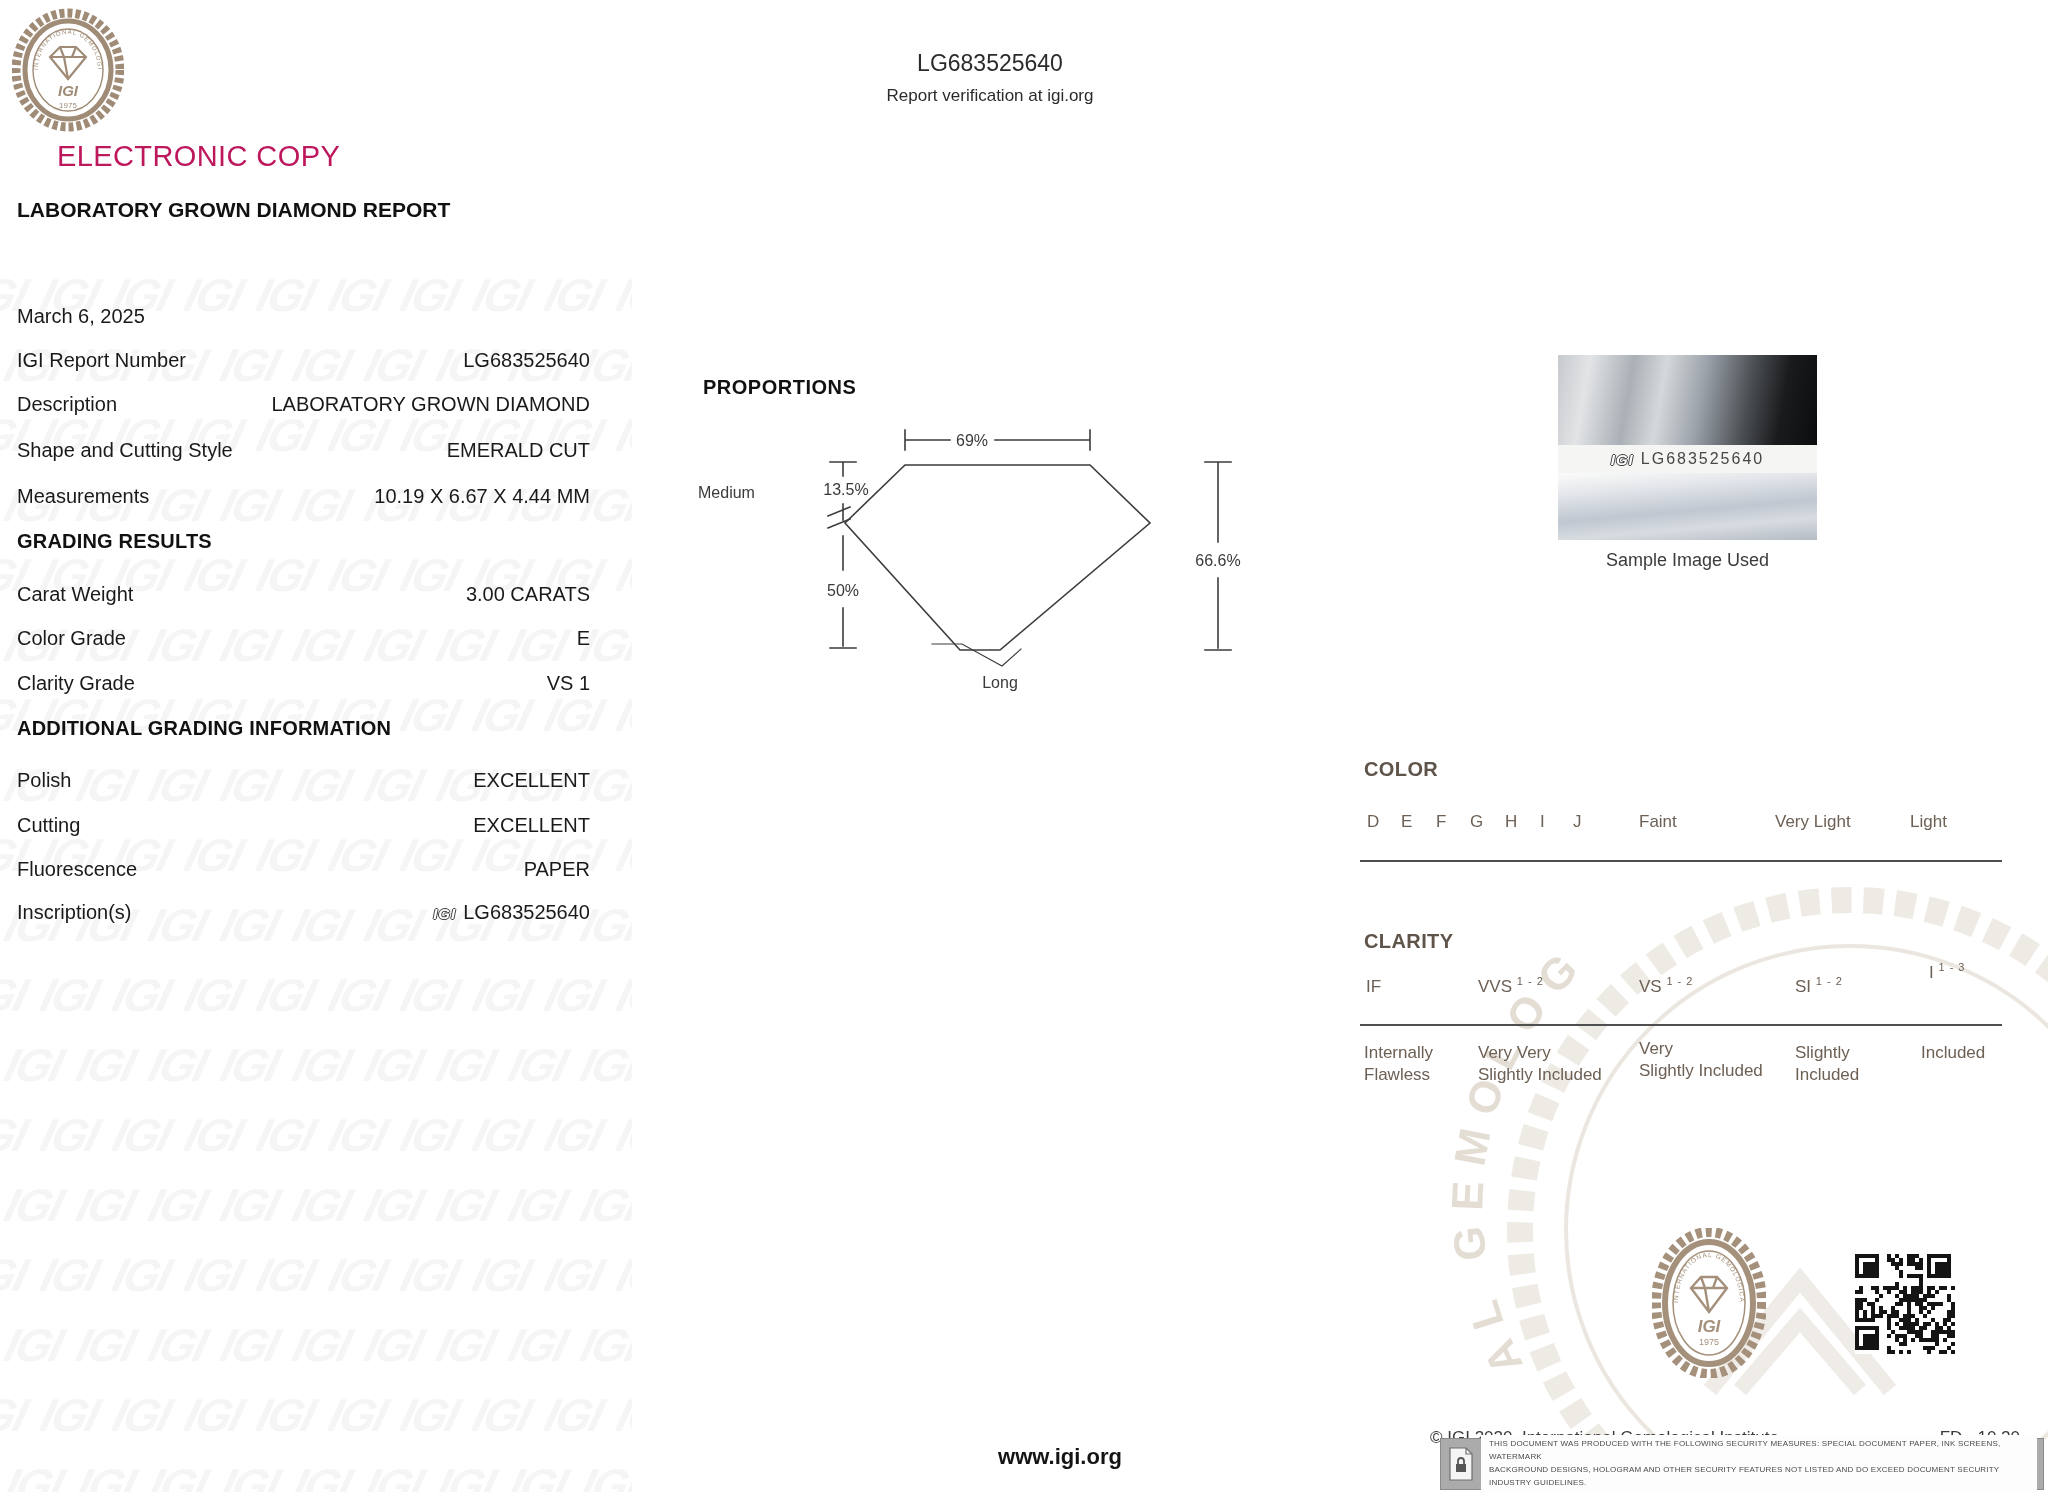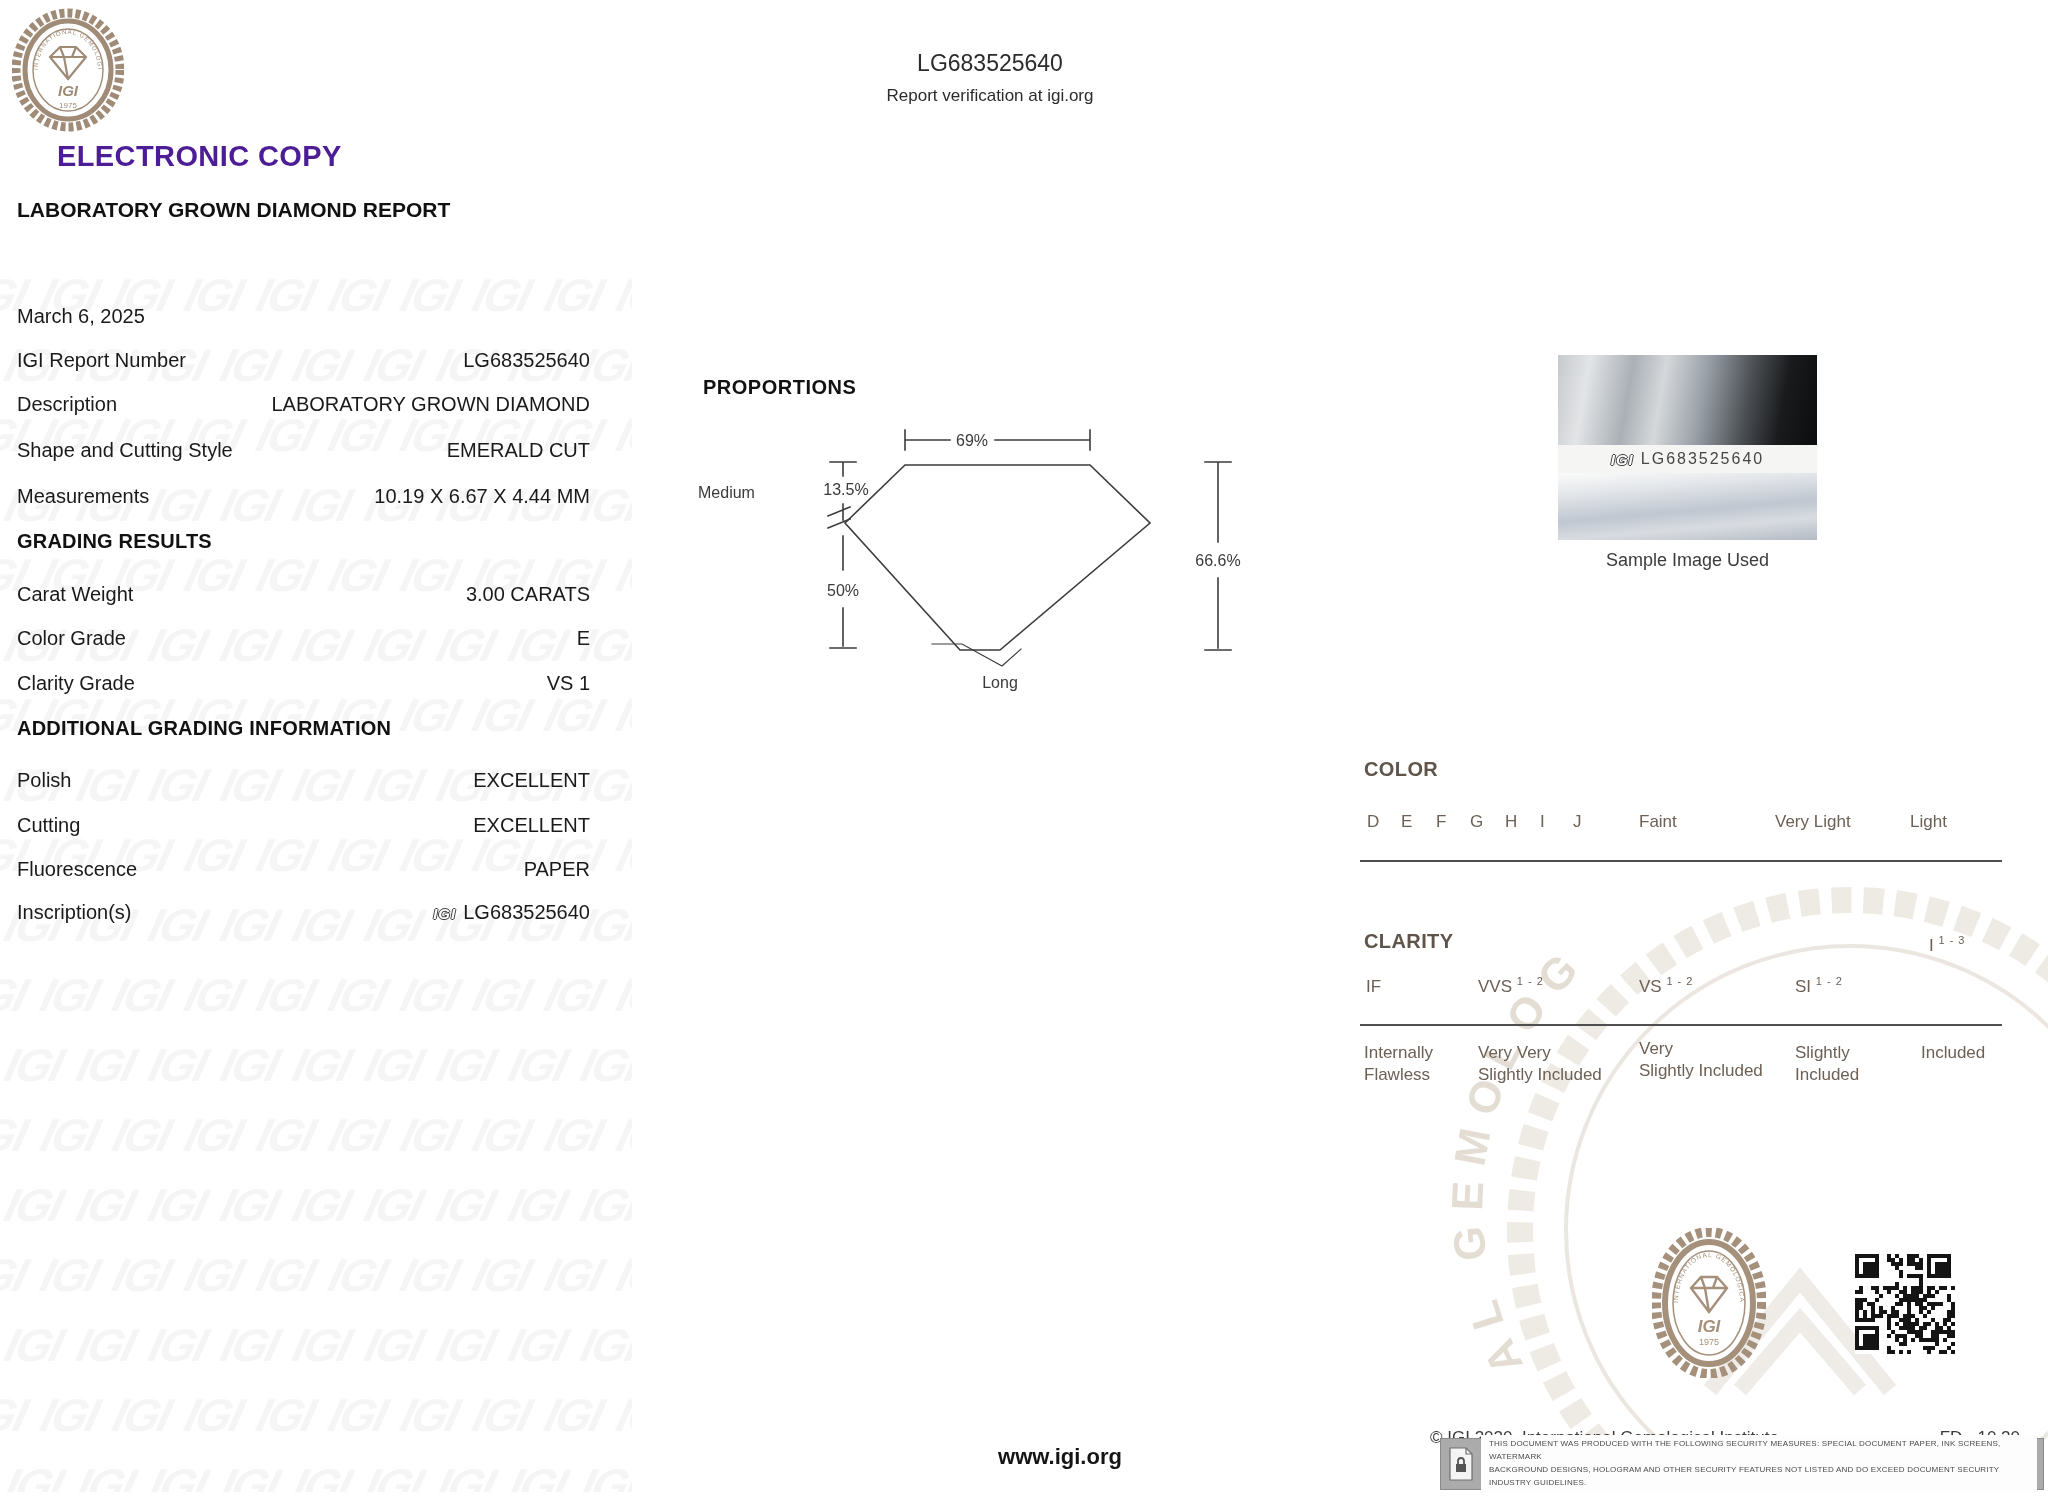--- a/index.html
+++ b/index.html
@@ -2,22 +2,22 @@
 <html><head>
 <meta charset="utf-8">
 <style>
   html,body{margin:0;padding:0;background:#fff;}
   .page{position:relative;width:2048px;height:1505px;background:#ffffff;overflow:hidden;
         font-family:"Liberation Sans", sans-serif;color:#1a1a1a;}
 
   
   .brand-text{position:absolute;left:146px;top:14px;font-size:26px;font-weight:bold;
               line-height:34px;letter-spacing:.4px;color:#262626;}
-  .electronic-copy{position:absolute;left:57px;top:140px;font-size:29px;font-weight:bold;
-                   letter-spacing:.4px;color:#4c1d95;}
+  .electronic-copy{position:absolute;left:57px;top:140px;font-size:29px;font-weight:normal;
+                   letter-spacing:.4px;color:#be185d;}
   .report-title{position:absolute;left:17px;top:198px;font-size:21px;font-weight:bold;color:#111;}
   .hdr-number{position:absolute;left:800px;top:50px;width:380px;text-align:center;font-size:23px;color:#2b2b2b;}
   .hdr-verify{position:absolute;left:800px;top:86px;width:380px;text-align:center;font-size:17px;color:#2b2b2b;}
 
   
   .left-panel{position:absolute;left:0;top:278px;width:632px;height:1214px;overflow:hidden;}
   .wm-layer{position:absolute;inset:0;pointer-events:none;}
   .wm-tile{position:absolute;font:italic 700 46px "Liberation Sans", sans-serif;
            color:rgba(70,70,70,.055);transform:skewX(-14deg);letter-spacing:-2px;}
   .row{position:absolute;left:0;right:0;height:26px;font-size:20px;}
@@ -373,21 +373,21 @@
   <span class="scale-item" style="left:1639px;top:812px">Faint</span>
   <span class="scale-item" style="left:1775px;top:812px">Very Light</span>
   <span class="scale-item" style="left:1910px;top:812px">Light</span>
   <div class="scale-line" style="top:860px"></div>
 
   <div class="scale-title" style="left:1364px;top:930px">CLARITY</div>
   <span class="scale-item" style="left:1366px;top:975px"><span>IF</span><span class="grade-sup"></span></span>
   <span class="scale-item" style="left:1478px;top:975px"><span>VVS</span> <span class="grade-sup">1 - 2</span></span>
   <span class="scale-item" style="left:1639px;top:975px"><span>VS</span> <span class="grade-sup">1 - 2</span></span>
   <span class="scale-item" style="left:1795px;top:975px"><span>SI</span> <span class="grade-sup">1 - 2</span></span>
-  <span class="scale-item" style="left:1929px;top:934px"><span>I</span> <span class="grade-sup">1 - 3</span></span>
+  <span class="scale-item" style="left:1929px;top:961px"><span>I</span> <span class="grade-sup">1 - 3</span></span>
   <div class="scale-line" style="top:1024px"></div>
   <span class="scale-item desc" style="left:1364px;top:1042px"><span>Internally</span><br><span>Flawless</span></span>
   <span class="scale-item desc" style="left:1478px;top:1042px"><span>Very Very</span><br><span>Slightly Included</span></span>
   <span class="scale-item desc" style="left:1639px;top:1038px"><span>Very</span><br><span>Slightly Included</span></span>
   <span class="scale-item desc" style="left:1795px;top:1042px"><span>Slightly</span><br><span>Included</span></span>
   <span class="scale-item desc" style="left:1921px;top:1042px"><span>Included</span></span>
 
   <svg class="seal-bottom" viewBox="0 0 114 150">
     <ellipse cx="57" cy="75" rx="53" ry="71" fill="none" stroke="#a5917b" stroke-width="10" stroke-dasharray="6 4"></ellipse>
     <ellipse cx="57" cy="75" rx="44" ry="61" fill="#ffffff" stroke="#a5917b" stroke-width="6"></ellipse>

